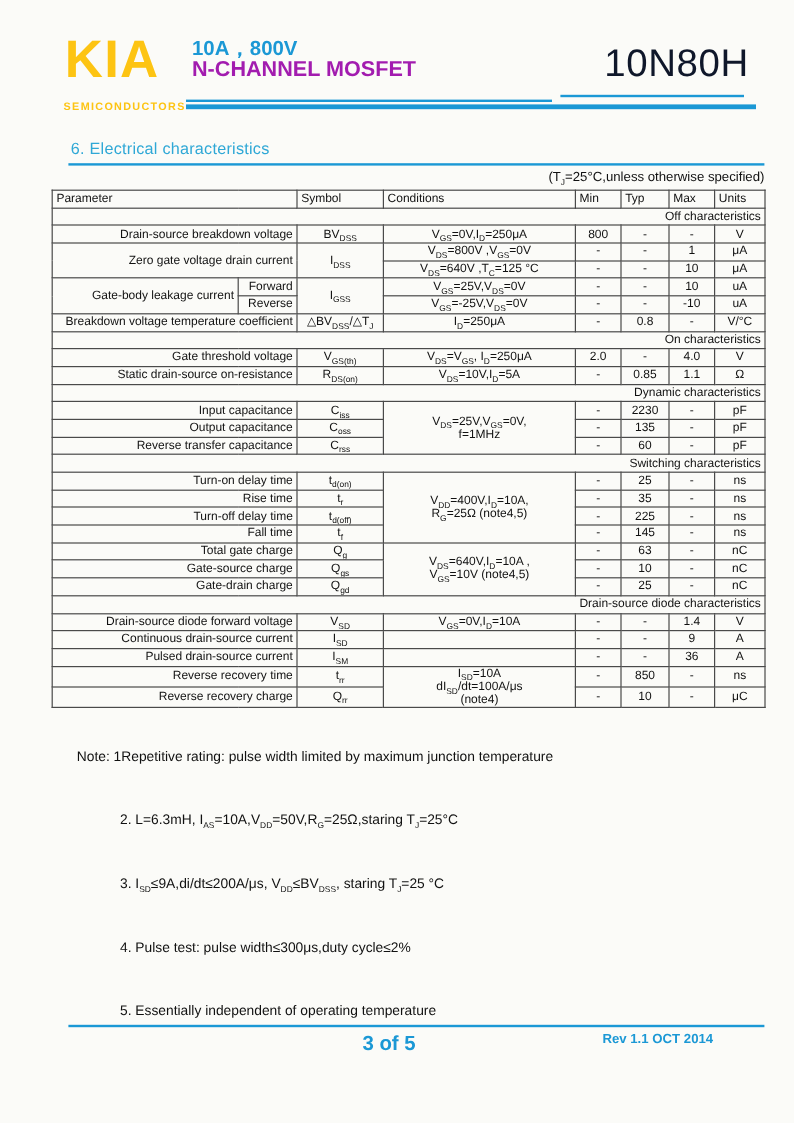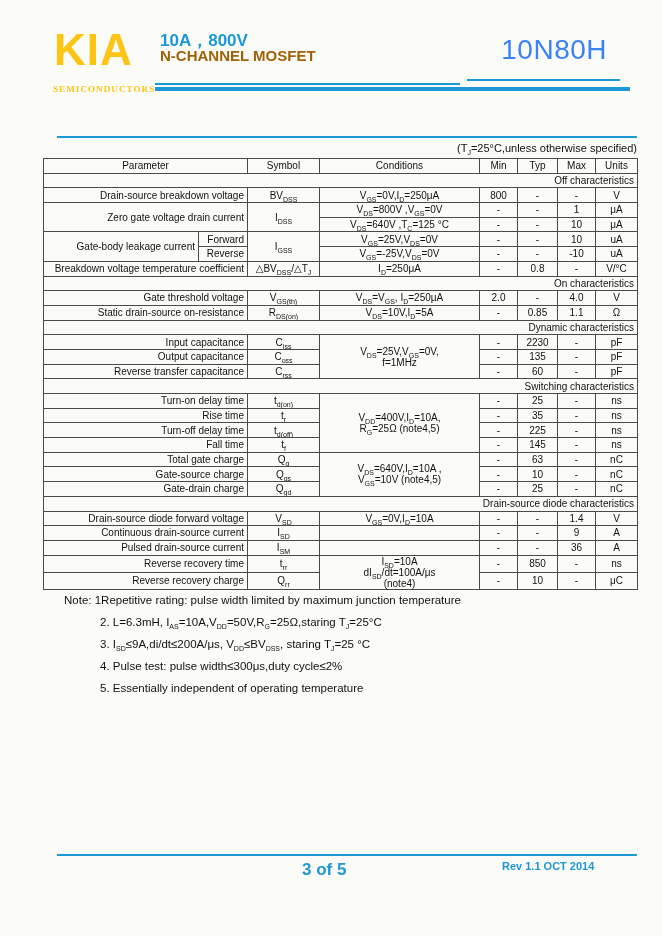--- a/index.html
+++ b/index.html
@@ -18,33 +18,32 @@
   
   .kia-logo{
     position:absolute;left:54px;top:28px;
     font-size:44px;font-weight:bold;color:#fdc413;
     letter-spacing:1px;line-height:1;
   }
   .kia-sub{
     position:absolute;left:53px;top:84px;
     font-size:9px;font-weight:bold;color:#fdc413;
     letter-spacing:1.1px;
-    font-family:Liberation Serif, serif;
   }
   .rating{
     position:absolute;left:160px;top:29px;
     font-size:17px;font-weight:bold;color:#1b98d5;
   }
   .device-type{
     position:absolute;left:160px;top:47px;
-    font-size:15px;font-weight:bold;color:#a16207;
+    font-size:18px;font-weight:bold;color:#a21caf;
   }
   .part-number{
-    position:absolute;right:55px;top:34px;
-    font-size:28px;color:#3b82f6;letter-spacing:0.5px;
+    position:absolute;right:38px;top:34px;
+    font-size:32px;color:#0f172a;letter-spacing:0.5px;
   }
   .rule{position:absolute;background:#1b98d5;}
   .rule-thin-left{left:155px;top:83px;width:305px;height:2px;}
   .rule-thin-right{left:467px;top:79px;width:153px;height:2px;}
   .rule-thick{left:155px;top:87px;width:475px;height:4px;}
   
   .section-title{
     position:absolute;left:59px;top:116px;
     font-size:13.5px;color:#2fa8d6;letter-spacing:0.2px;
   }
@@ -60,28 +59,28 @@
     font-size:10px;color:#111;
   }
   #char-table td{
     border:1px solid #4a4a4a;
     padding:0 3px;height:13.7px;
     line-height:1.12;text-align:center;
     overflow:hidden;
   }
   #char-table td.left{text-align:right;padding-left:5px;white-space:nowrap;}
   #char-table tr.section-row td{text-align:right;padding-left:5px;}
-  #char-table td.head{text-align:center;}
+  #char-table td.head{text-align:left;}
   sub{font-size:7px;line-height:0;}
   
   #notes{
     position:absolute;left:64px;top:589px;width:560px;
     font-size:11.5px;color:#111;
   }
-  .note-line{line-height:22px;white-space:nowrap;}
+  .note-line{line-height:22px;white-space:nowrap;margin-top:31px;}
   .note-line.indent{padding-left:36px;}
   
   .footer-rule{left:57px;top:854px;width:580px;height:2px;}
   .page-number{
     position:absolute;left:302px;top:860px;
     font-size:17px;font-weight:bold;color:#1b98d5;
   }
   .revision{
     position:absolute;left:502px;top:860px;
     font-size:11px;font-weight:bold;color:#1b98d5;
@@ -94,20 +93,21 @@
 
   <div class="kia-logo">KIA</div>
   <div class="kia-sub">SEMICONDUCTORS</div>
   <div class="rating">10A，800V</div>
   <div class="device-type">N-CHANNEL MOSFET</div>
   <div class="part-number">10N80H</div>
   <div class="rule rule-thin-left"></div>
   <div class="rule rule-thin-right"></div>
   <div class="rule rule-thick"></div>
 
+  <div class="section-title">6. Electrical characteristics</div>
   <div class="rule section-rule"></div>
   <div class="cond-note">(T<sub>J</sub>=25°C,unless otherwise specified)</div>
 
   <table id="char-table">
     <colgroup>
       <col style="width:155px">
         <col style="width:49px">
         <col style="width:72px">
       <col style="width:160px">
         <col style="width:38px">

